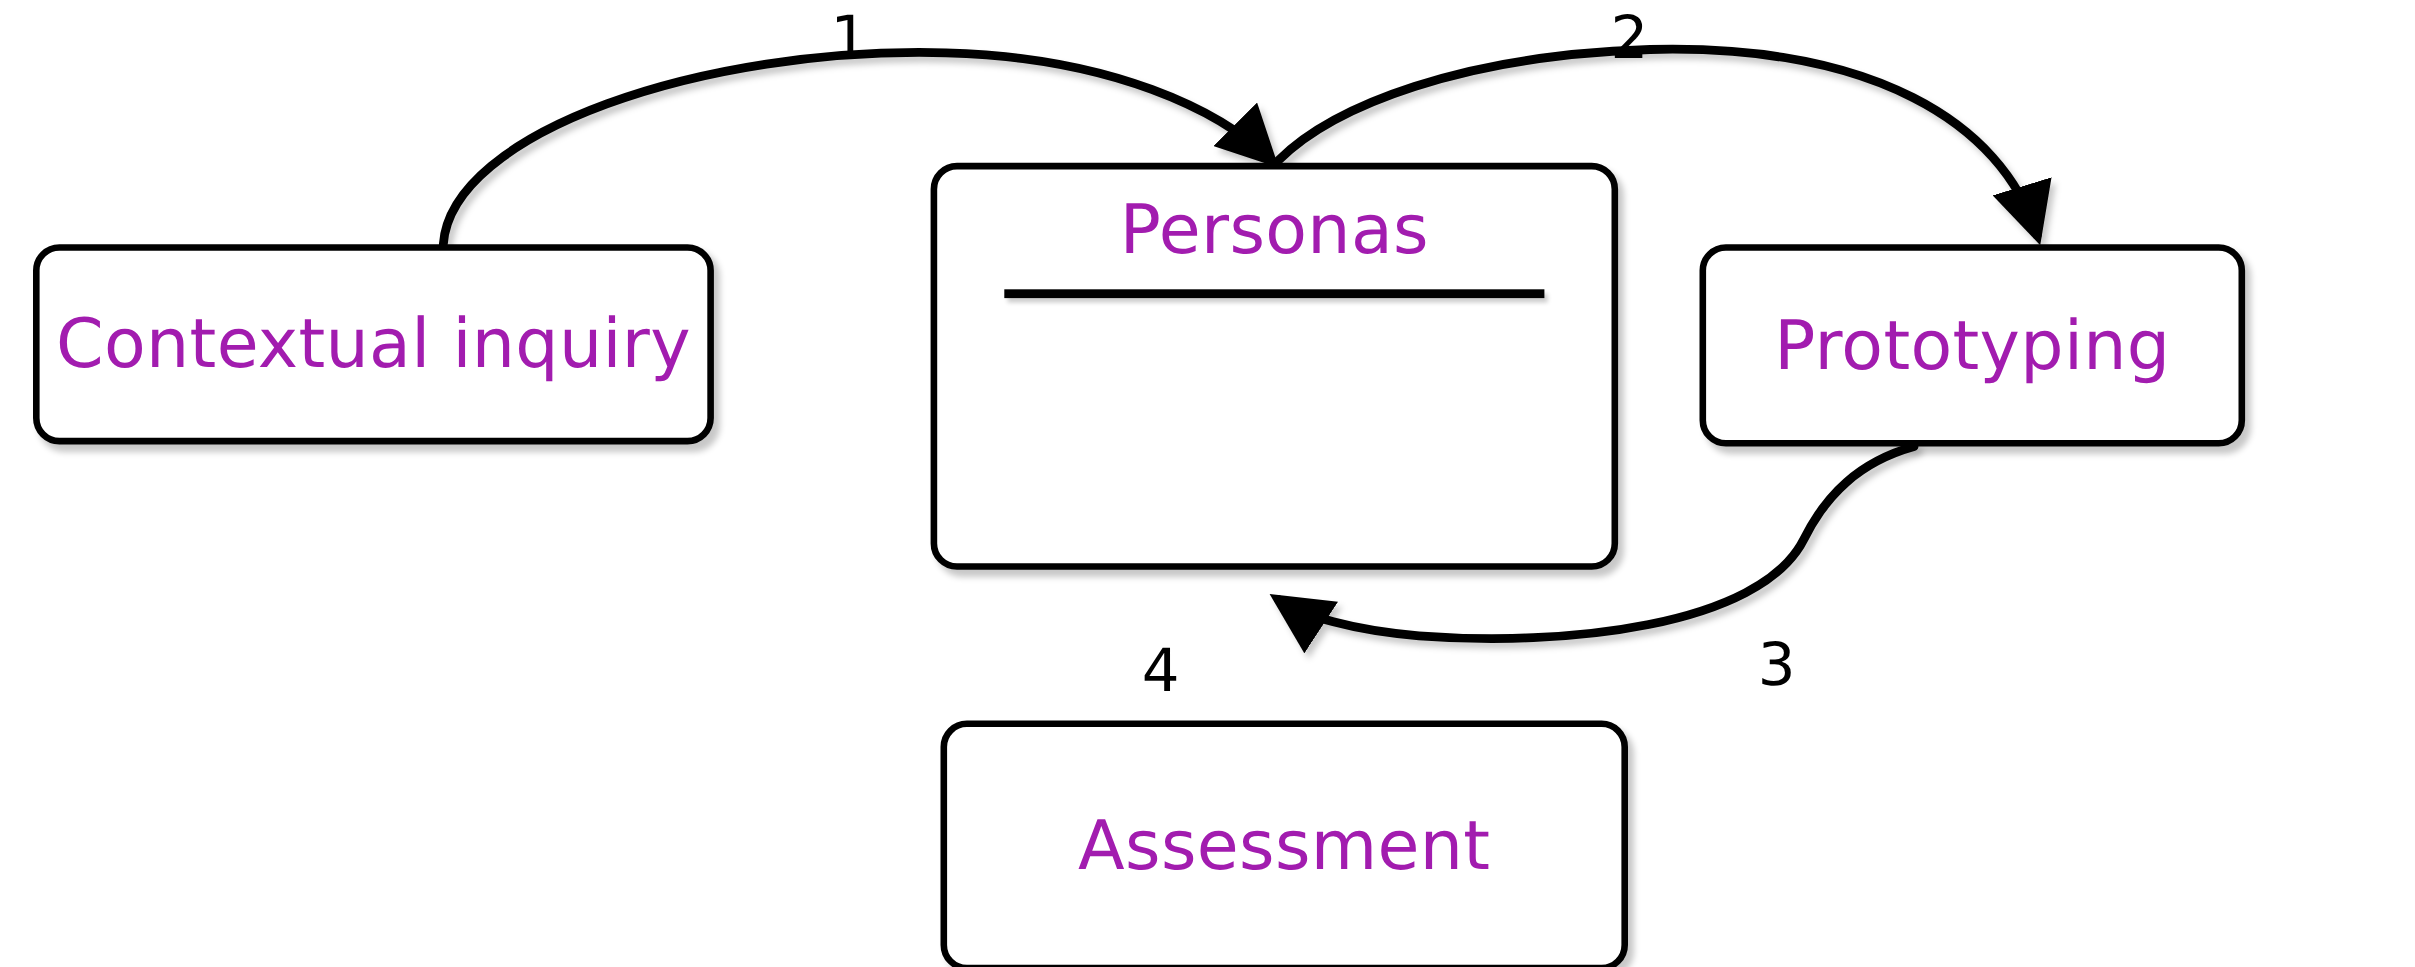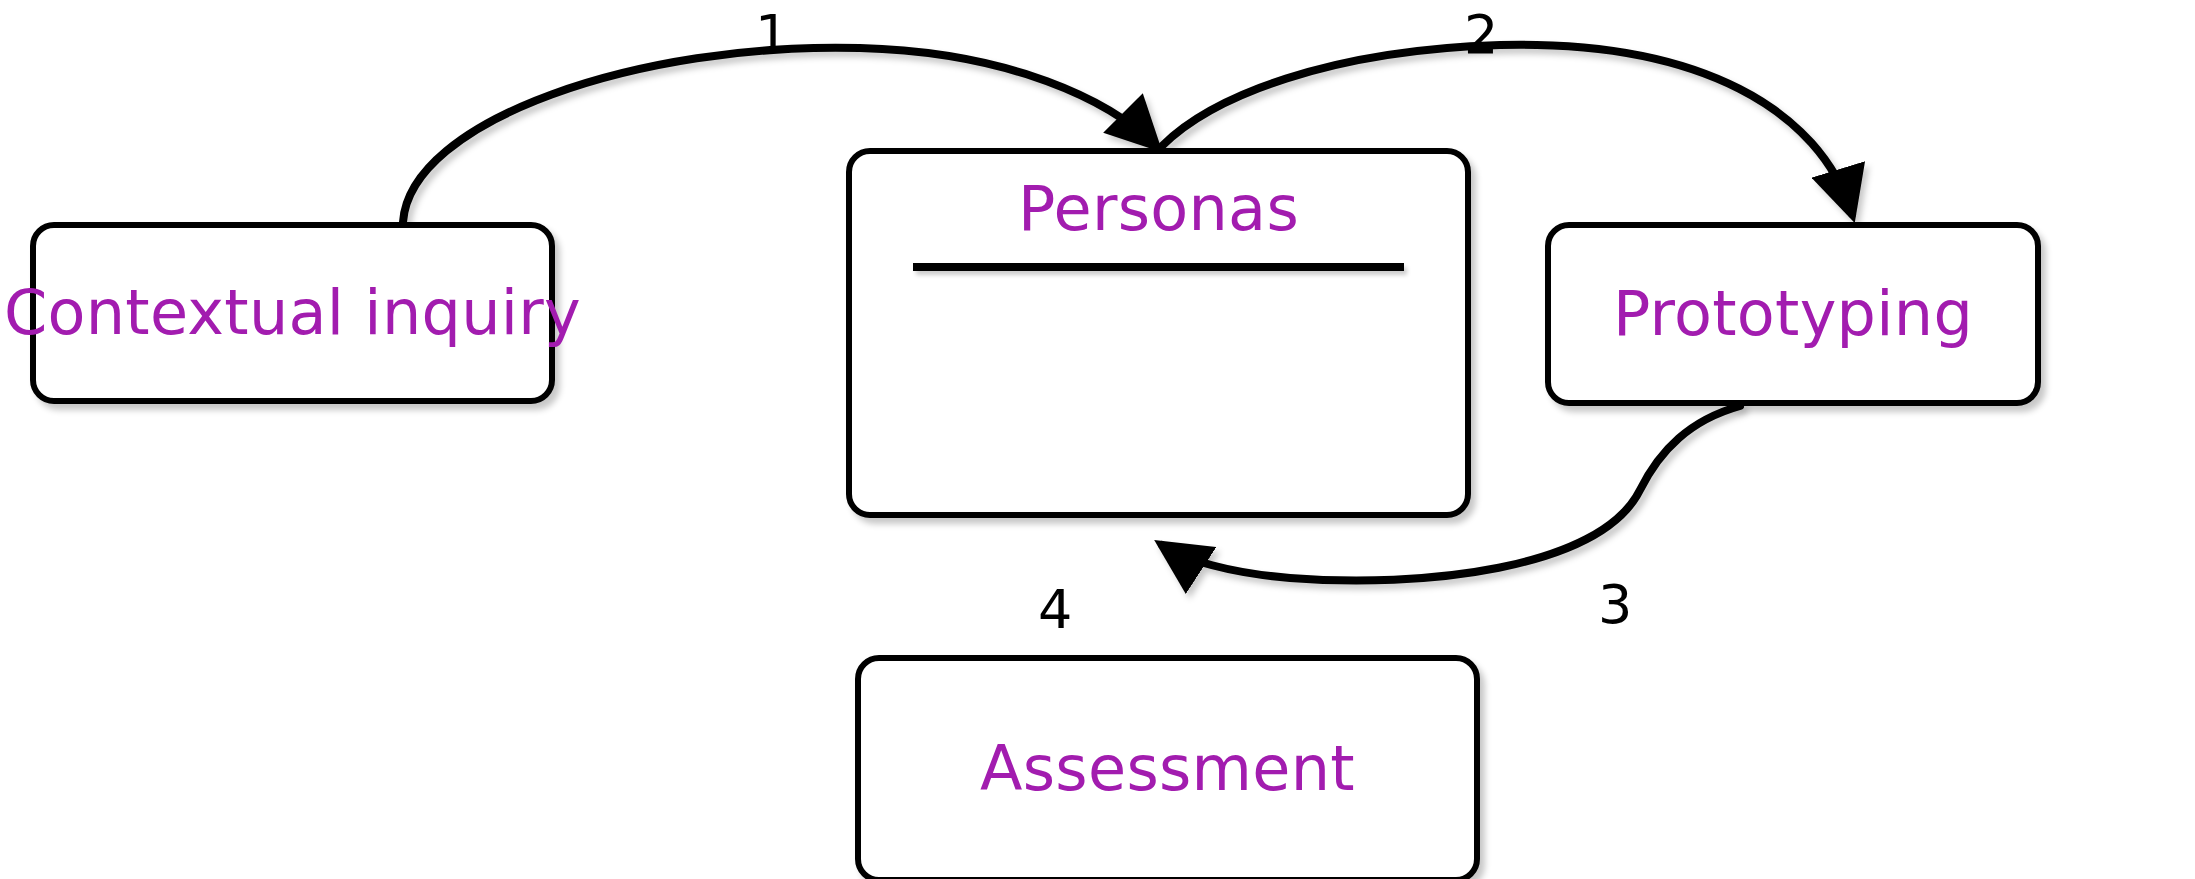--- a/index.html
+++ b/index.html
@@ -40,21 +40,21 @@
   .node-label {
     font-size: 62px;
     line-height: 1.05;
     white-space: nowrap;
     letter-spacing: 0.3px;
     font-weight: 400;
   }
   #node-contextual-inquiry {
     left: 30px;
     top: 222px;
-    width: 525px;
+    width: 619px;
     height: 182px;
   }
   #node-personas {
     left: 846px;
     top: 148px;
     width: 625px;
     height: 370px;
     justify-content: flex-start;
     padding-top: 22px;
   }

